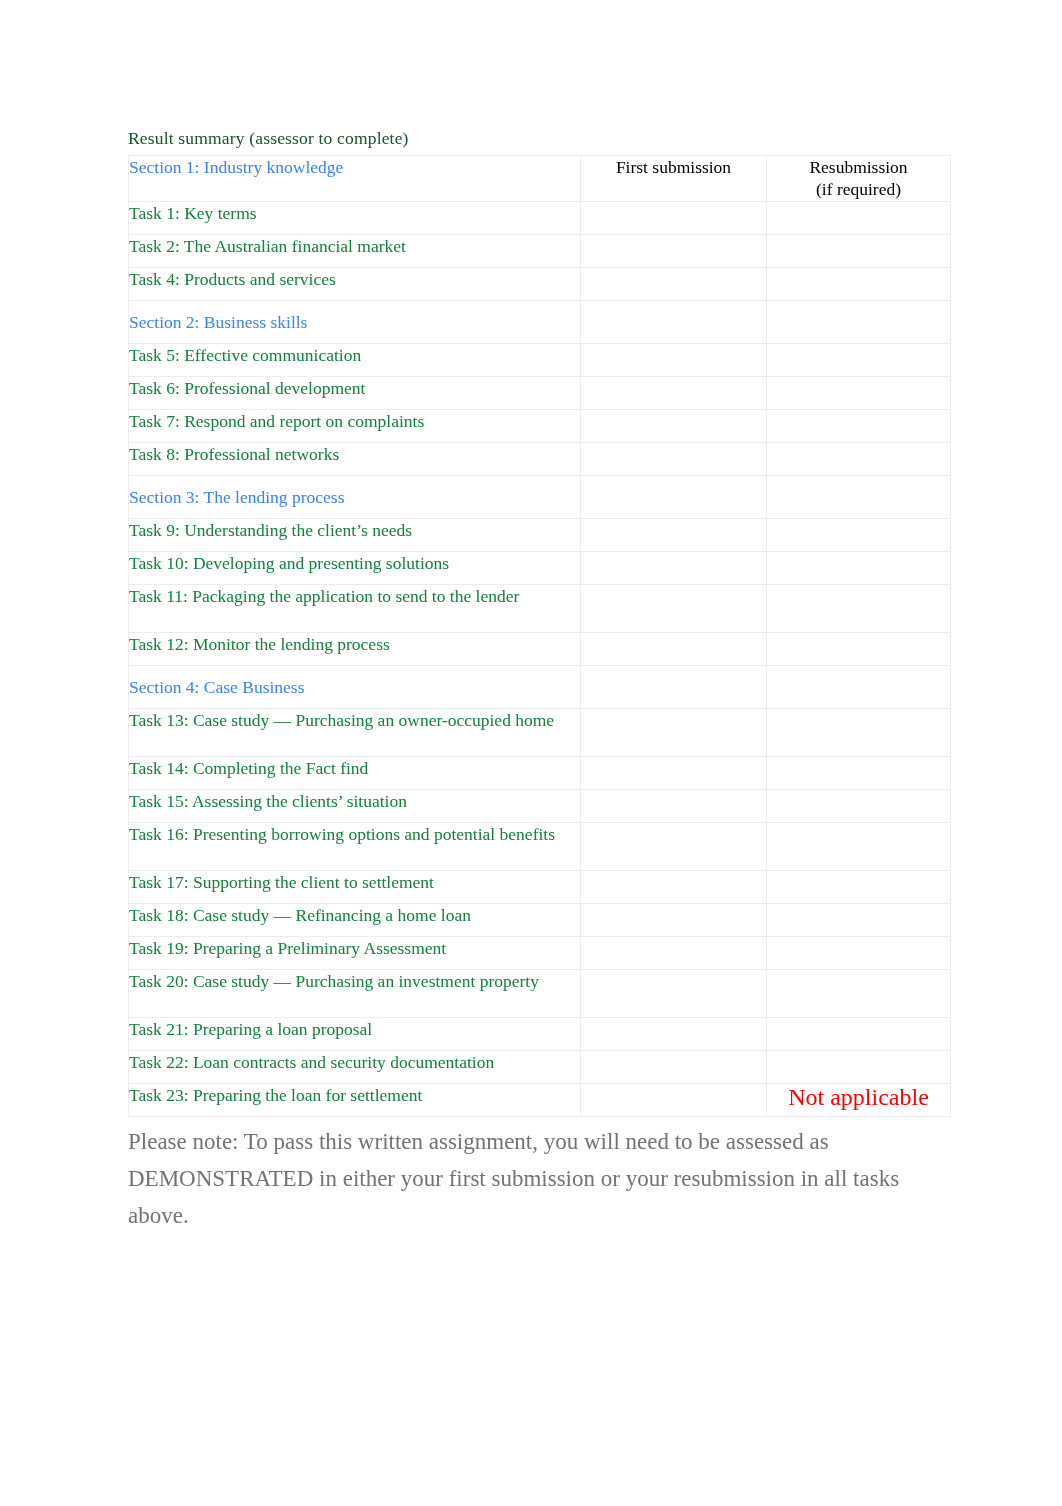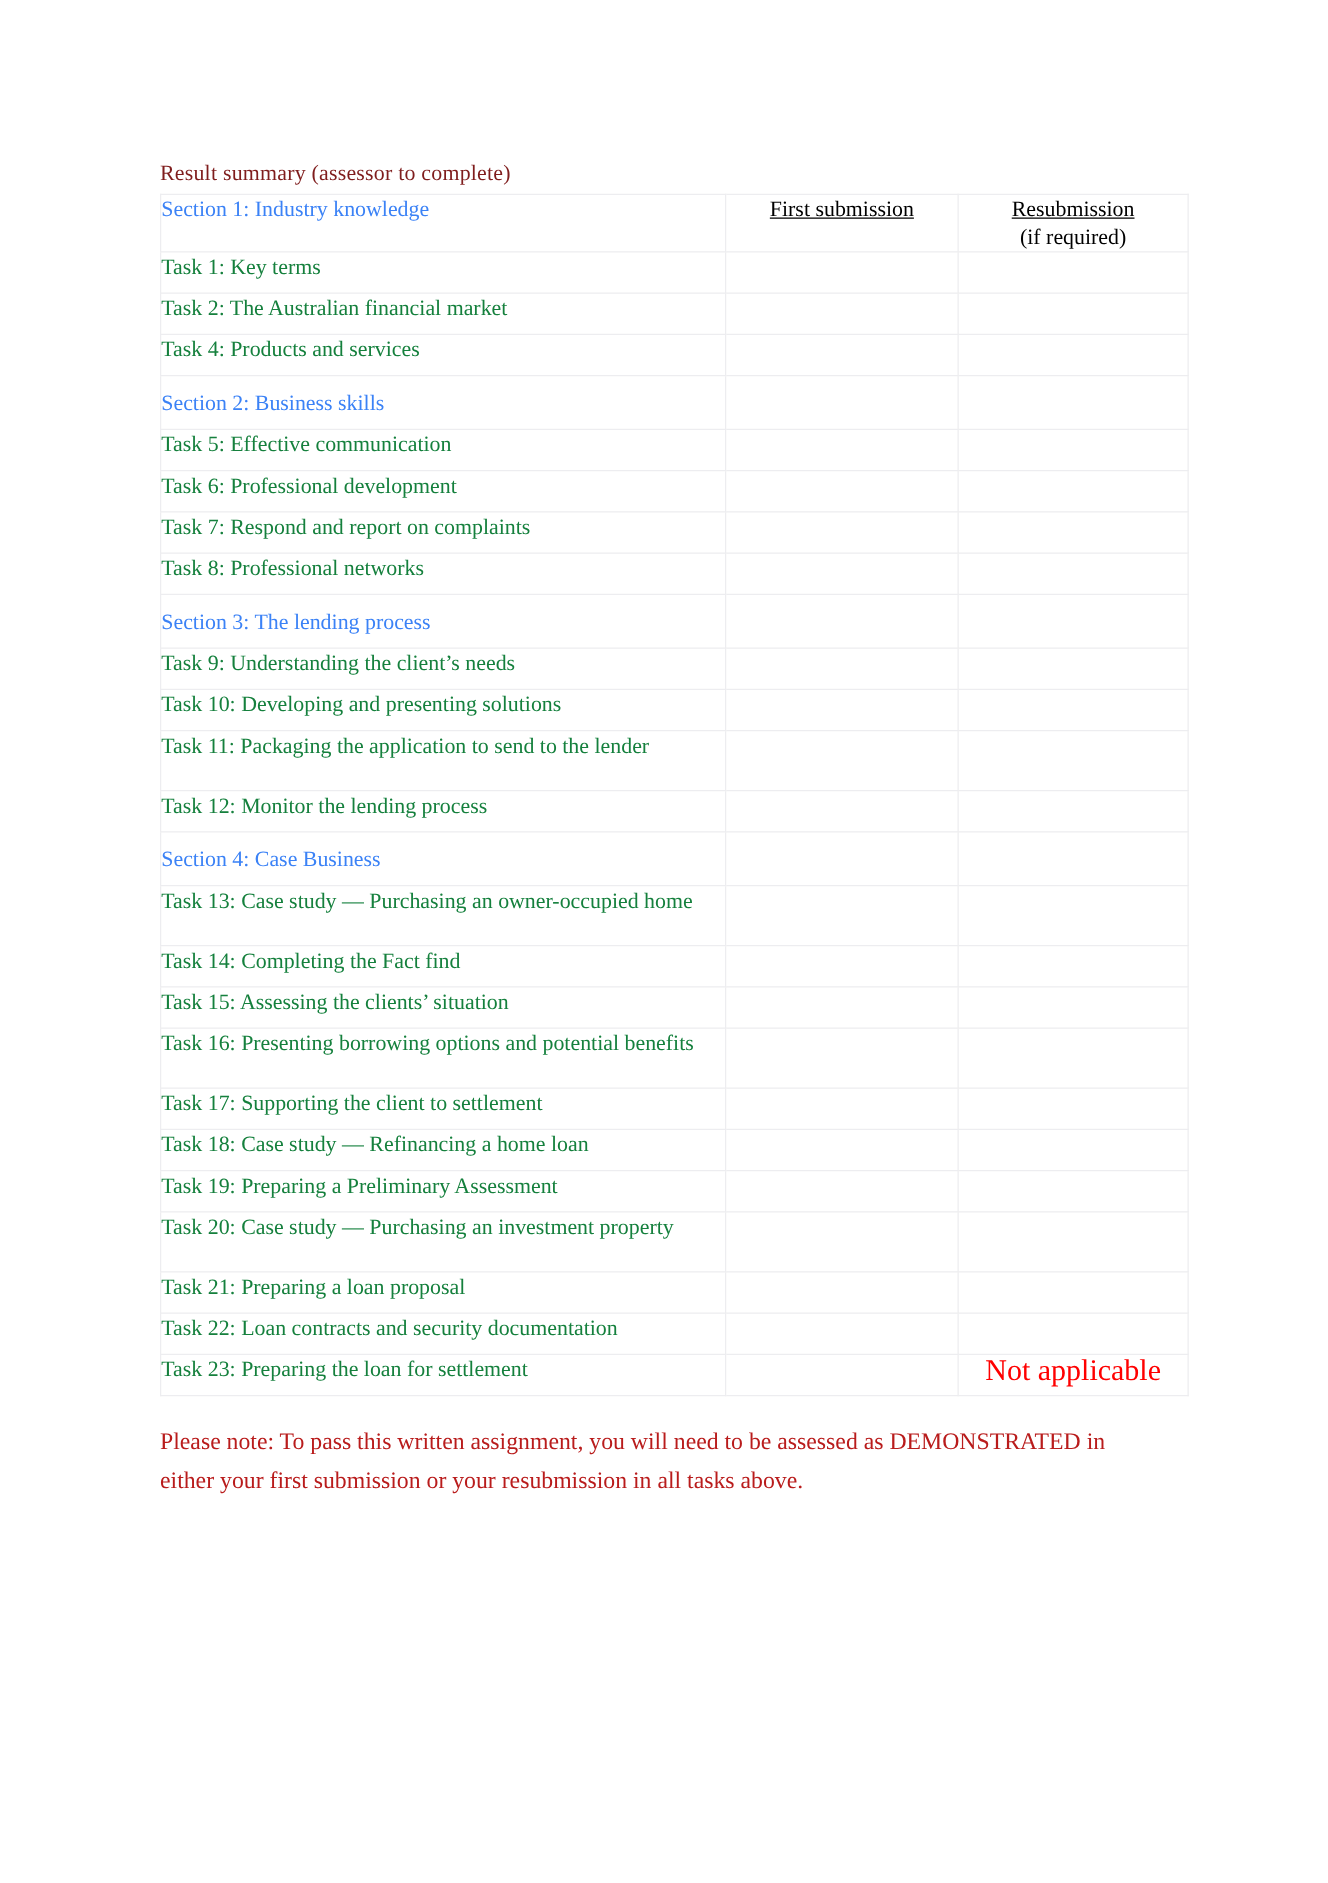--- a/index.html
+++ b/index.html
@@ -18,21 +18,21 @@
   .page {
     position: relative;
     width: 1062px;
     height: 1506px;
     box-sizing: border-box;
     padding: 128px 104px 0 128px;
   }
   .doc-title {
     font-size: 17.5px;
     line-height: 1.25;
-    color: #7f1d1d;
+    color: #14532d;
     margin: 0 0 5px 0;
     letter-spacing: 0.01em;
   }
   table.summary {
     width: 822px;
     border-collapse: collapse;
     table-layout: fixed;
     font-size: 17.5px;
   }
   table.summary col.c-task   { width: 452px; }
@@ -66,32 +66,32 @@
   .section-label {
     color: #3b82f6;
   }
   .task-label {
     color: #15803d;
   }
   .na-text {
     color: #ff0000;
     font-size: 24px;
   }
-  .hdr-line1 { display: block; text-decoration: underline; }
+  .hdr-line1 { display: block; }
   .hdr-line2 { display: block; }
 
   tr.section-row td.task-cell { padding-top: 10px; padding-bottom: 10px; }
   tr.task-row   td { height: 32px; }
   tr.task-row.tall td { height: 47px; }
 
   .footnote {
-    margin: 22px 0 0 0;
-    font-size: 19px;
+    margin: 6px 0 0 0;
+    font-size: 23px;
     line-height: 1.62;
-    color: #b91c1c;
+    color: #737373;
     width: 800px;
   }
 </style>
 </head>
 <body>
 
 <div class="page">
 
   <p class="doc-title">Result summary (assessor to complete)</p>
 

